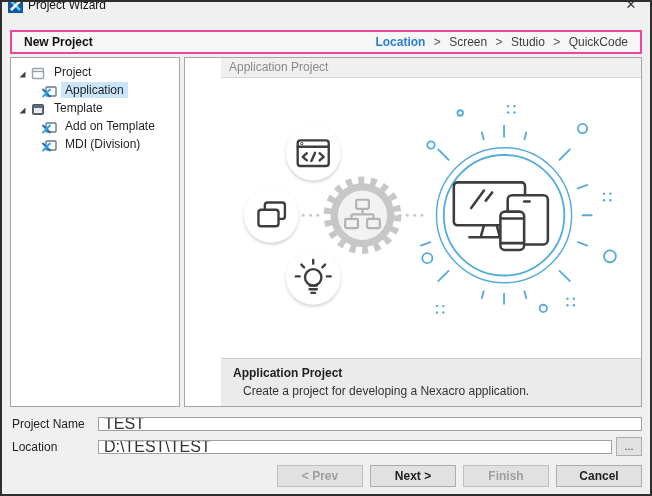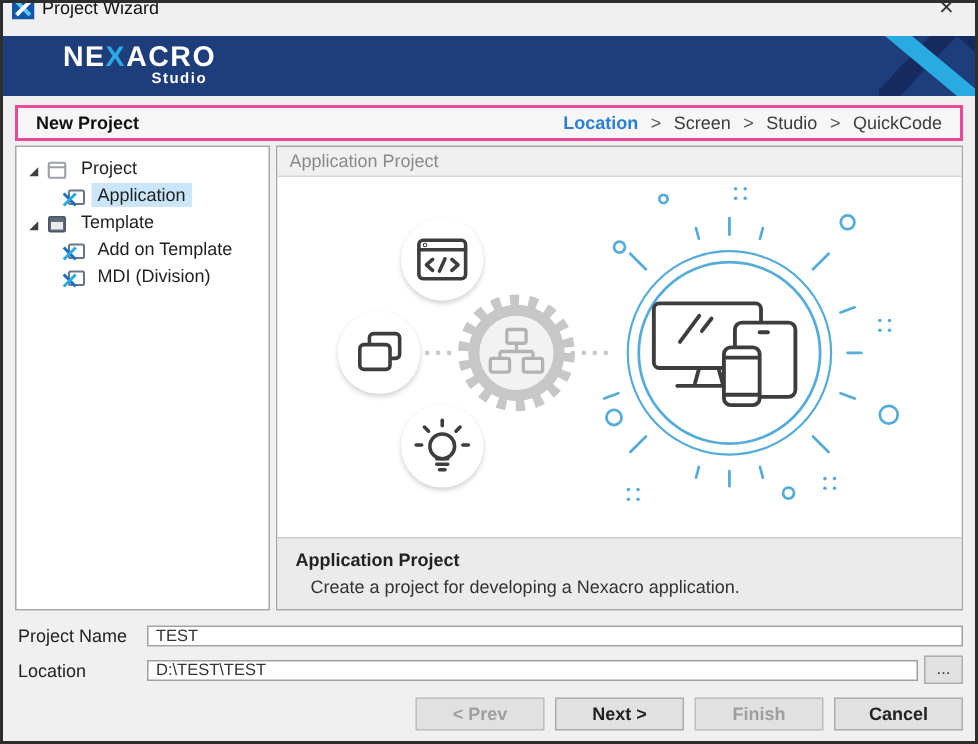--- a/index.html
+++ b/index.html
@@ -44,35 +44,35 @@
   
   .tree-panel { flex:0 0 170px; background:#fff; border:1px solid #a5a5a5; padding-top:4px; overflow:hidden; }
   .tree-row { height:18px; display:flex; align-items:flex-end; padding-left:6px; }
   .tree-row.child { padding-left:30px; }
   .expander { width:11px; height:11px; margin-right:2px; flex:0 0 auto; }
   .tree-icon { width:16px; height:13px; margin-right:4px; flex:0 0 auto; }
   .tree-label { padding:1px 4px; white-space:nowrap; }
   .tree-row.selected .tree-label { background:#cbe6fa; }
 
   
-  .right-panel { flex:1; border:1px solid #a5a5a5; background:#fff; display:flex; flex-direction:column; min-width:0; }
+  .right-panel { flex:1; border:1px solid #a5a5a5; background:#fff; display:flex; flex-direction:column; min-width:0;padding-left:36px; }
   .preview-header { flex:0 0 20px; background:#f0f0f0; border-bottom:1px solid #d6d6d6; color:#8a8a8a; line-height:19px; padding-left:8px; }
   .illustration { flex:1; position:relative; overflow:hidden; background:#fff; }
   .illustration svg { position:absolute; inset:0; width:100%; height:100%; }
   .info-box { flex:0 0 48px; background:#ebebeb; border-top:1px solid #cccccc; padding:7px 12px 0; }
   .info-title { font-weight:bold; color:#222; }
   .info-text { margin:4px 0 0 10px; color:#333; }
 
   
   .form-area { flex:0 0 auto; margin-top:7px; }
   .form-row { display:flex; align-items:center; height:19px; margin-bottom:4px; }
   .form-row label { flex:0 0 88px; padding-left:2px; color:#222; }
   .form-row input {
     flex:1; height:14px; border:1px solid #a0a0a0; background:#fff;
-    font-family:"Liberation Sans", sans-serif; font-size:11px; color:#333; padding:0 5px; outline:none;
+    font-family:"Liberation Sans", sans-serif; font-size:16px; color:#333; padding:0 5px; outline:none;
   }
   .browse-btn {
     flex:0 0 26px; height:19px; margin-left:4px; border:1px solid #adadad; background:#e1e1e1;
     font-size:11px; line-height:15px; color:#333; text-align:center; padding:0; cursor:default;
   }
 
   
   .button-row { flex:0 0 auto; display:flex; justify-content:flex-end; gap:7px; margin-top:5px; }
   .btn {
     width:86px; height:22px; border:1px solid #adadad; background:#e1e1e1;
@@ -89,31 +89,20 @@
   <div class="titlebar">
     <svg class="app-icon" viewBox="0 0 15 15">
       <rect x="0" y="0" width="15" height="15" fill="#1256a8"></rect>
       <line x1="3" y1="3" x2="12" y2="12" stroke="#5bc8f5" stroke-width="2.6"></line>
       <line x1="12" y1="3" x2="3" y2="12" stroke="#ffffff" stroke-width="2.6"></line>
     </svg>
     <span class="title">Project Wizard</span>
     <span class="close-btn">✕</span>
   </div>
 
-  <div class="banner">
-    <div class="brand">
-      <div class="brand-main"><span>NE</span><span class="brand-x">X</span><span>ACRO</span></div>
-      <div class="brand-sub">Studio</div>
-    </div>
-    <svg class="banner-x" viewBox="0 0 70 40">
-      <polygon points="34,0 52,0 14,40 -4,40" fill="#152a5e"></polygon>
-      <polygon points="4,0 22,0 70,40 52,40" fill="#29abe2"></polygon>
-      <polygon points="52,0 70,0 70,16" fill="#152a5e"></polygon>
-    </svg>
-  </div>
 
   <div class="content">
 
     <div class="section-header">
       <span class="section-title">New Project</span>
       <span class="breadcrumb">
         <span class="bc-active">Location</span>
         <span class="bc-sep">&gt;</span>
         <span>Screen</span>
         <span class="bc-sep">&gt;</span>

